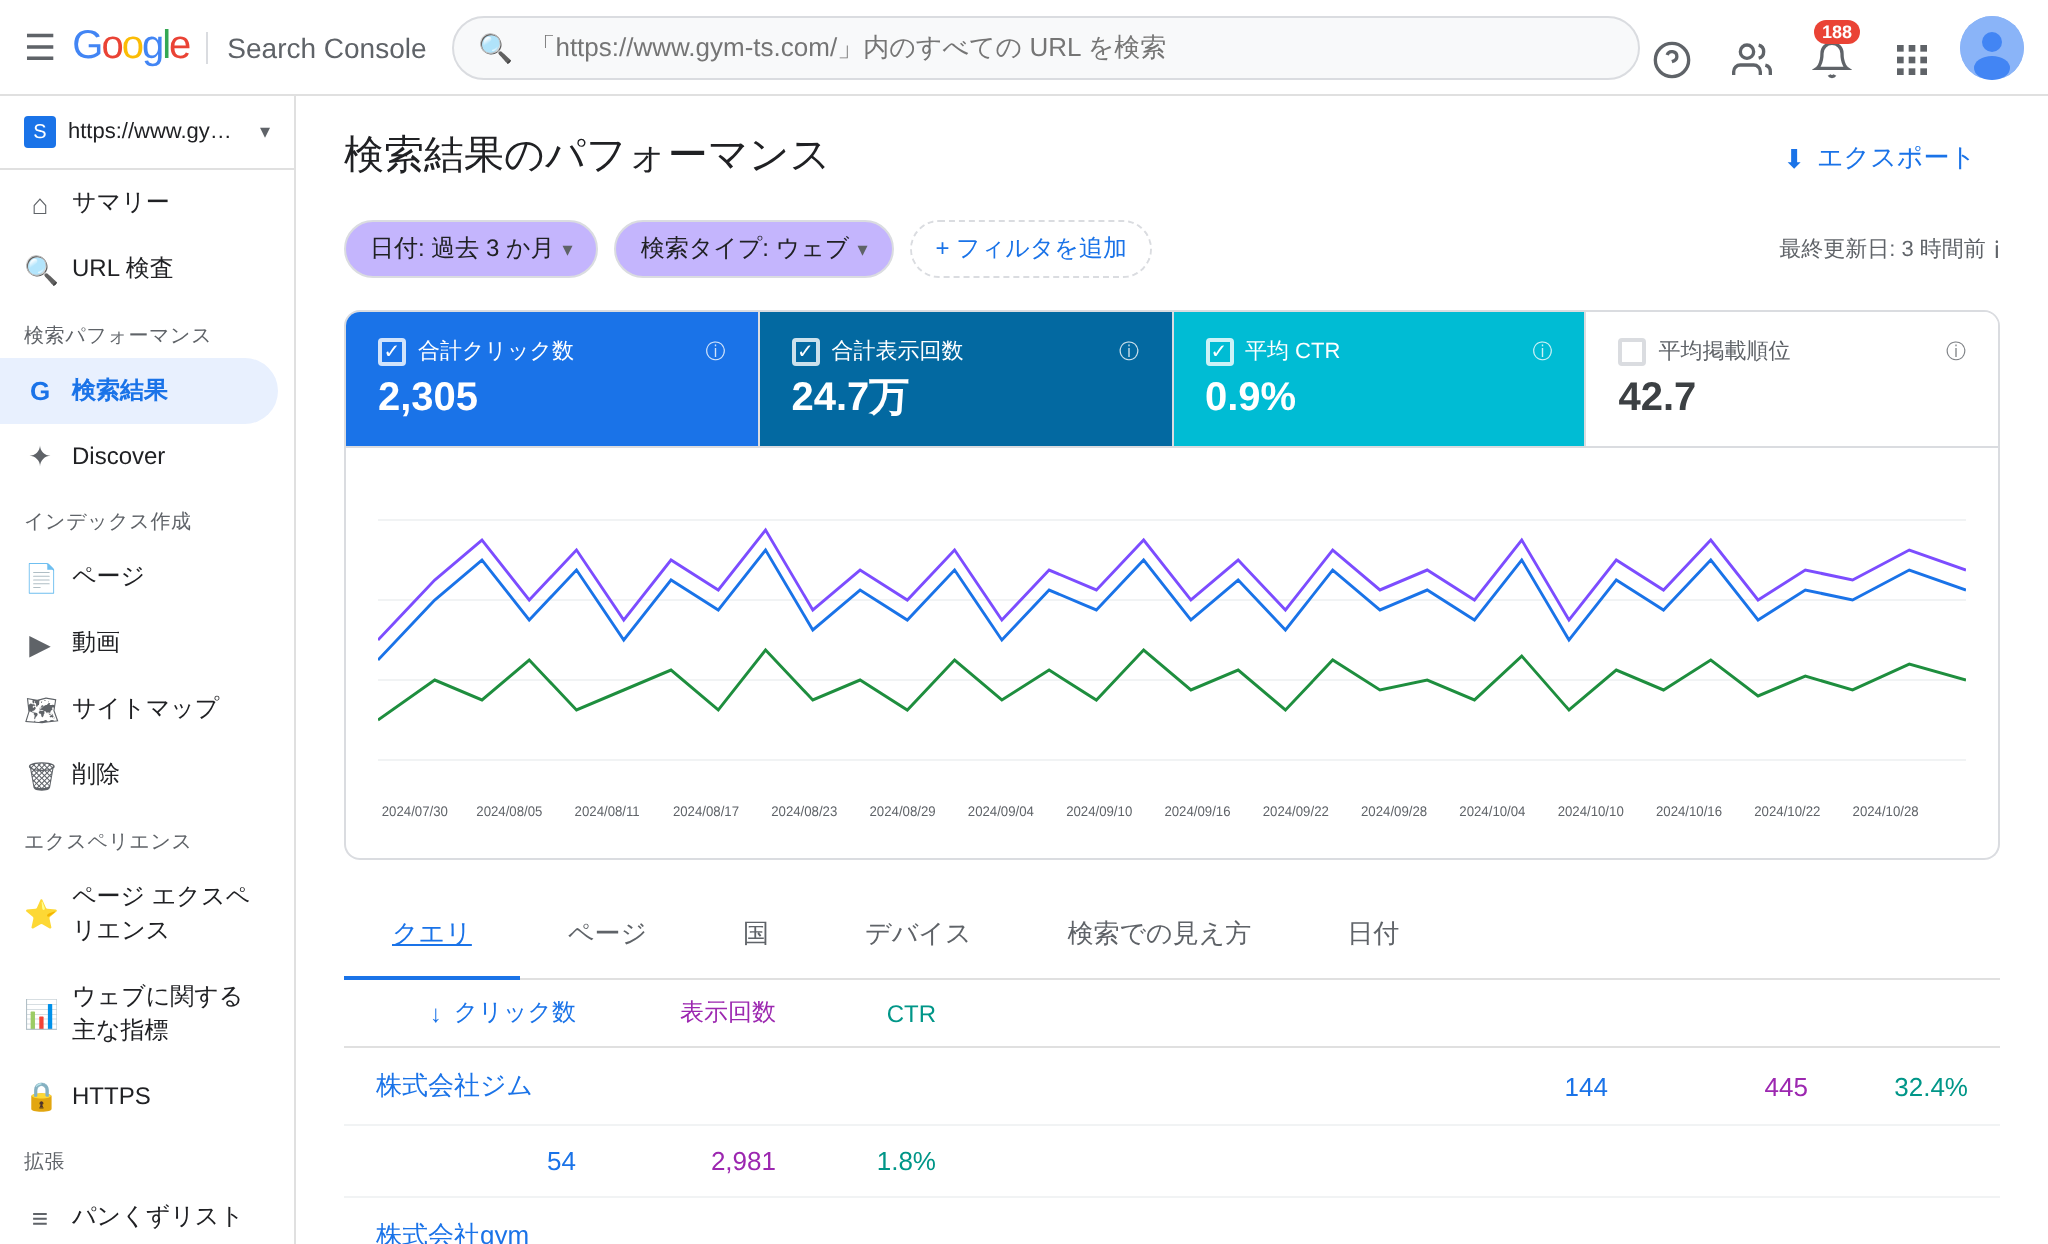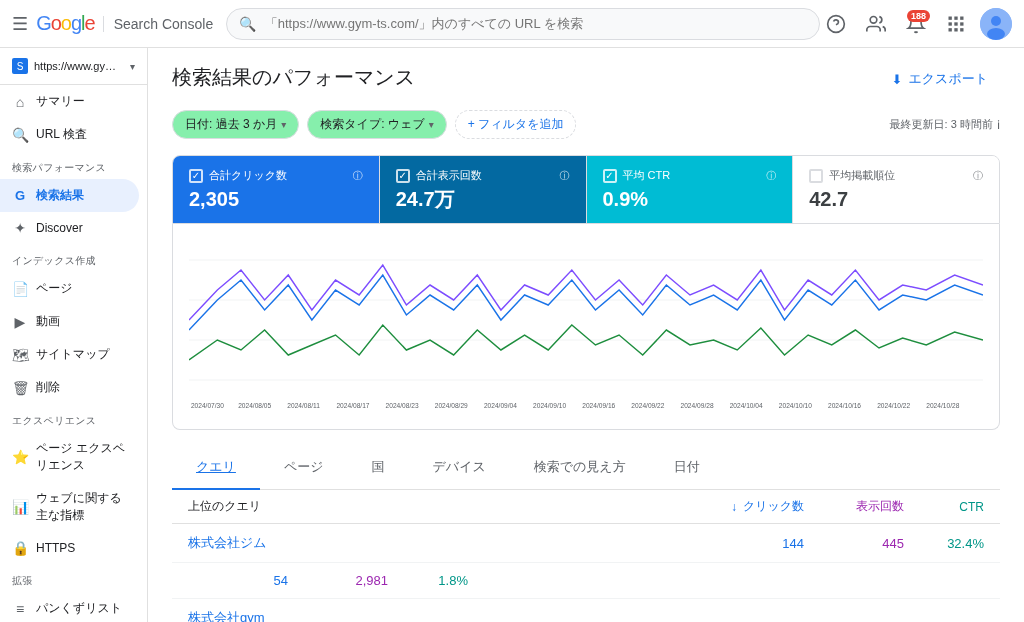--- a/index.html
+++ b/index.html
@@ -42,21 +42,21 @@
     }
     .header-right {
       display: flex;
       align-items: center;
       gap: 8px;
       margin-left: auto;
     }
     .header-icon {
       width: 32px; height: 32px;
       border-radius: 50%;
-      display: flex; align-items: center; justify-content: center;
+      display: flex; align-items: flex-end; justify-content: center;
       cursor: pointer;
       color: #5f6368;
       font-size: 16px;
       position: relative;
     }
     .badge {
       position: absolute;
       top: 2px; right: 2px;
       background: #ea4335;
       color: white;
@@ -173,21 +173,21 @@
     .filter-chip {
       border: 1px solid #dadce0;
       border-radius: 16px;
       padding: 5px 12px;
       font-size: 12px;
       cursor: pointer;
       display: flex;
       align-items: center;
       gap: 4px;
       color: #202124;
-      background: #86efac;
+      background: #c4b5fd;
     }
     .filter-chip .chip-caret { font-size: 10px; color: #5f6368; }
     .add-filter {
       border: 1px dashed #dadce0;
       border-radius: 16px;
       padding: 5px 12px;
       font-size: 12px;
       cursor: pointer;
       color: #1a73e8;
       display: flex;
@@ -539,23 +539,20 @@
       <div class="tab active">クエリ</div>
       <div class="tab">ページ</div>
       <div class="tab">国</div>
       <div class="tab">デバイス</div>
       <div class="tab">検索での見え方</div>
       <div class="tab">日付</div>
     </div>
 
     <div class="table-container">
       <div class="table-cols" style="border-bottom: 1px solid #e0e0e0;">
-        <div class="col-query">
-          <span>上位のクエリ</span>
-        </div>
         <div class="col-clicks">
           <span>↓</span>
           <span style="margin-left:2px;">クリック数</span>
         </div>
         <div class="col-impressions">
           <span>表示回数</span>
         </div>
         <div class="col-ctr">
           <span>CTR</span>
         </div>

